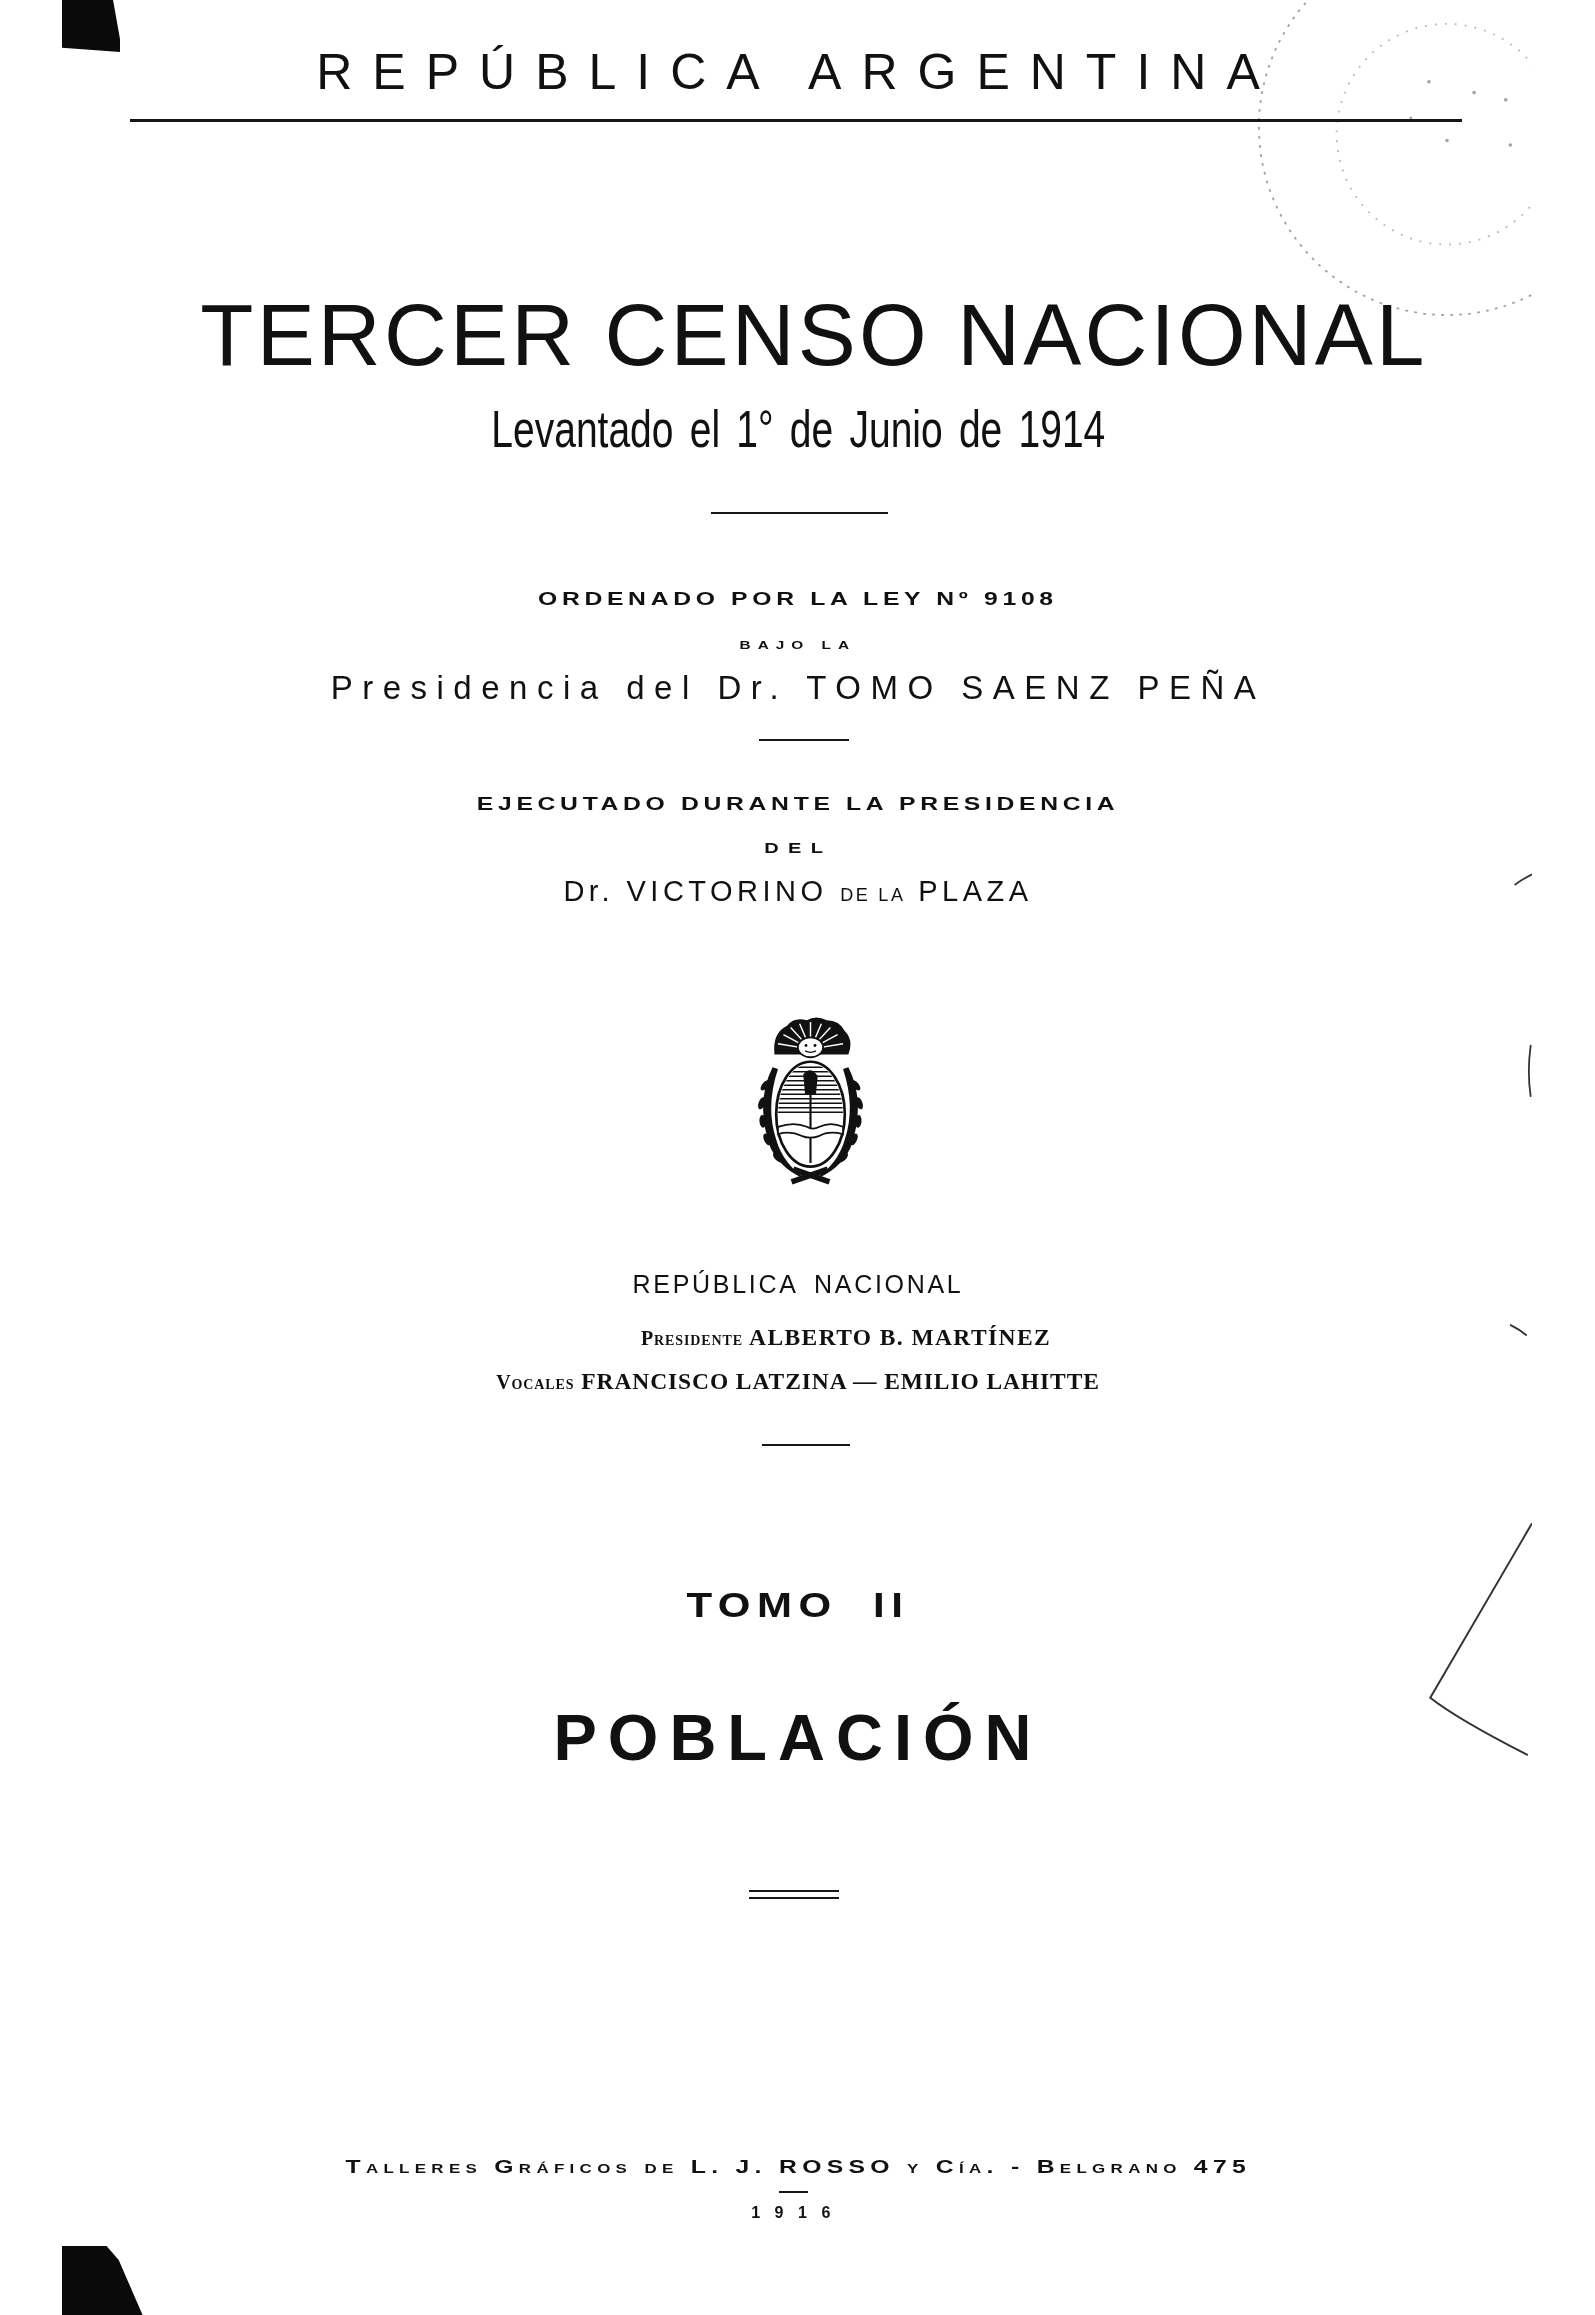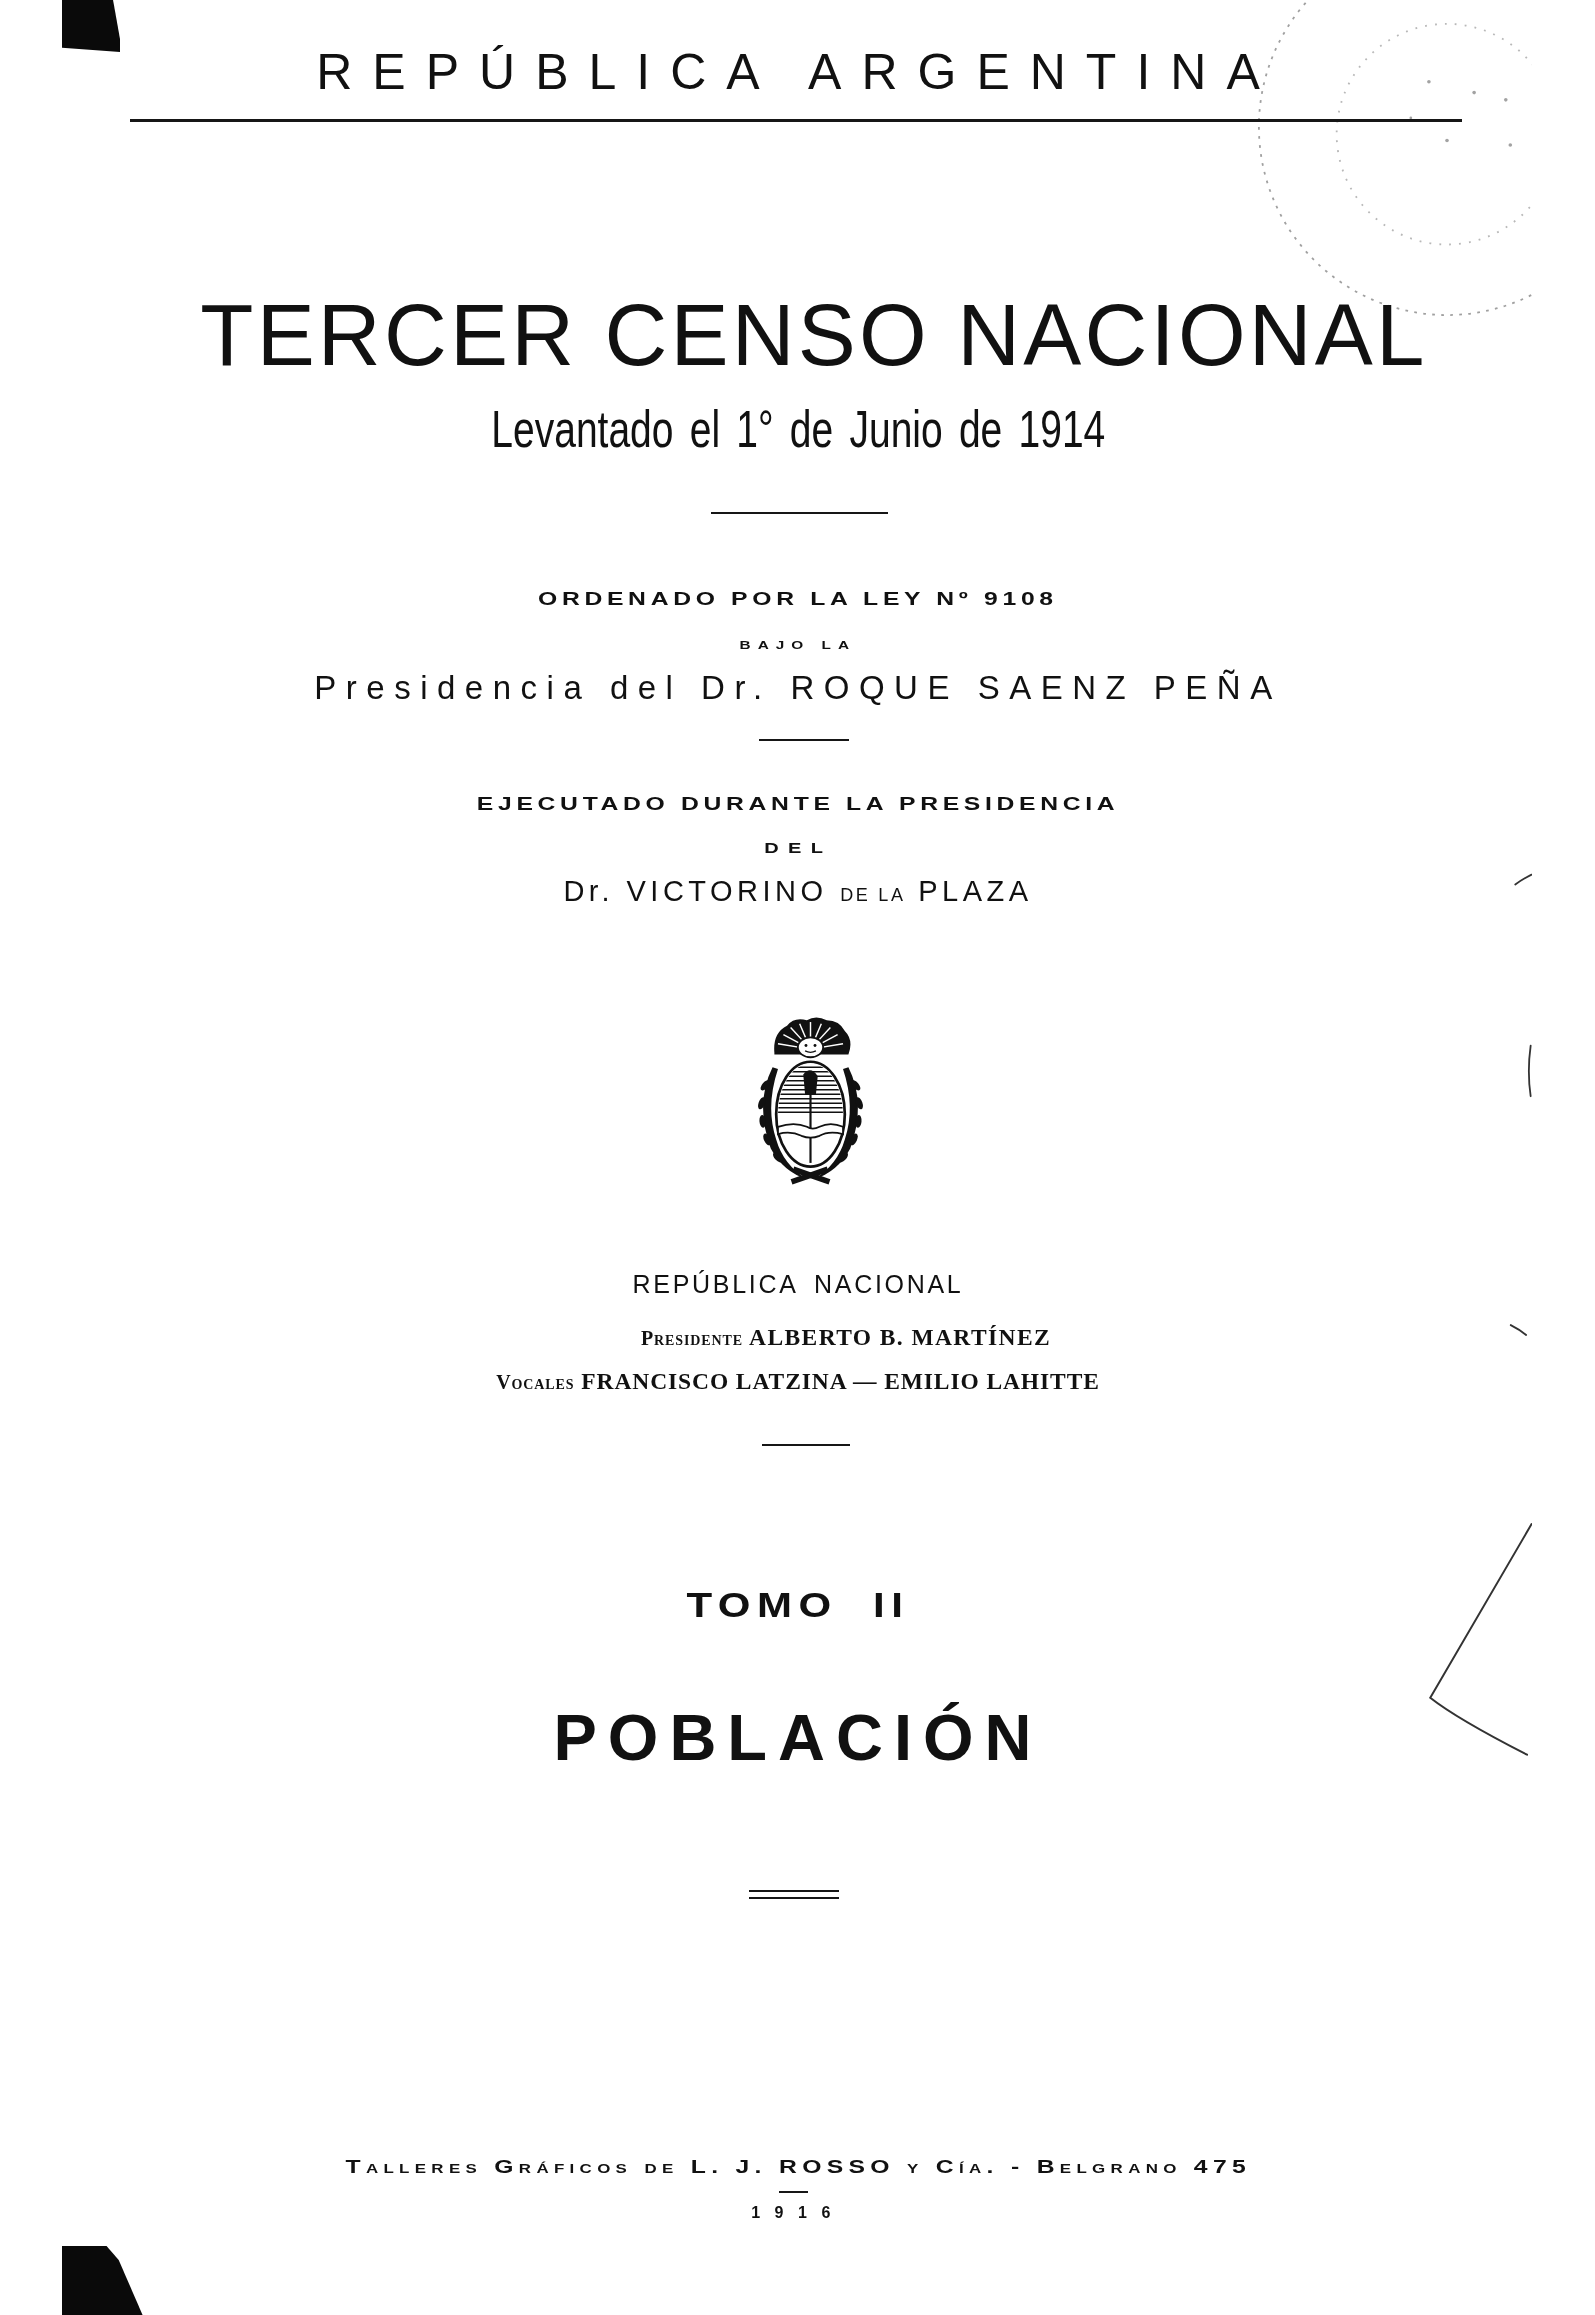--- a/index.html
+++ b/index.html
@@ -79,21 +79,21 @@
   </div>
   <div class="rule" style="left:711px; top:512px; width:177px; height:1.8px;"></div>
 
   <div class="line sans" id="l-ordered">
     <span>ORDENADO POR LA LEY Nº 9108</span>
   </div>
   <div class="line sans" id="l-under">
     <span>BAJO LA</span>
   </div>
   <div class="line sans" id="l-pres1">
-    <span>Presidencia del Dr. ROQUE SAENZ PEÑA</span>
+    <span>Presidencia del Dr. TOMO SAENZ PEÑA</span>
   </div>
   <div class="rule" style="left:759px; top:739px; width:90px; height:1.8px;"></div>
 
   <div class="line sans" id="l-exec">
     <span>EJECUTADO DURANTE LA PRESIDENCIA</span>
   </div>
   <div class="line sans" id="l-of">
     <span>DEL</span>
   </div>
   <div class="line sans" id="l-pres2">

